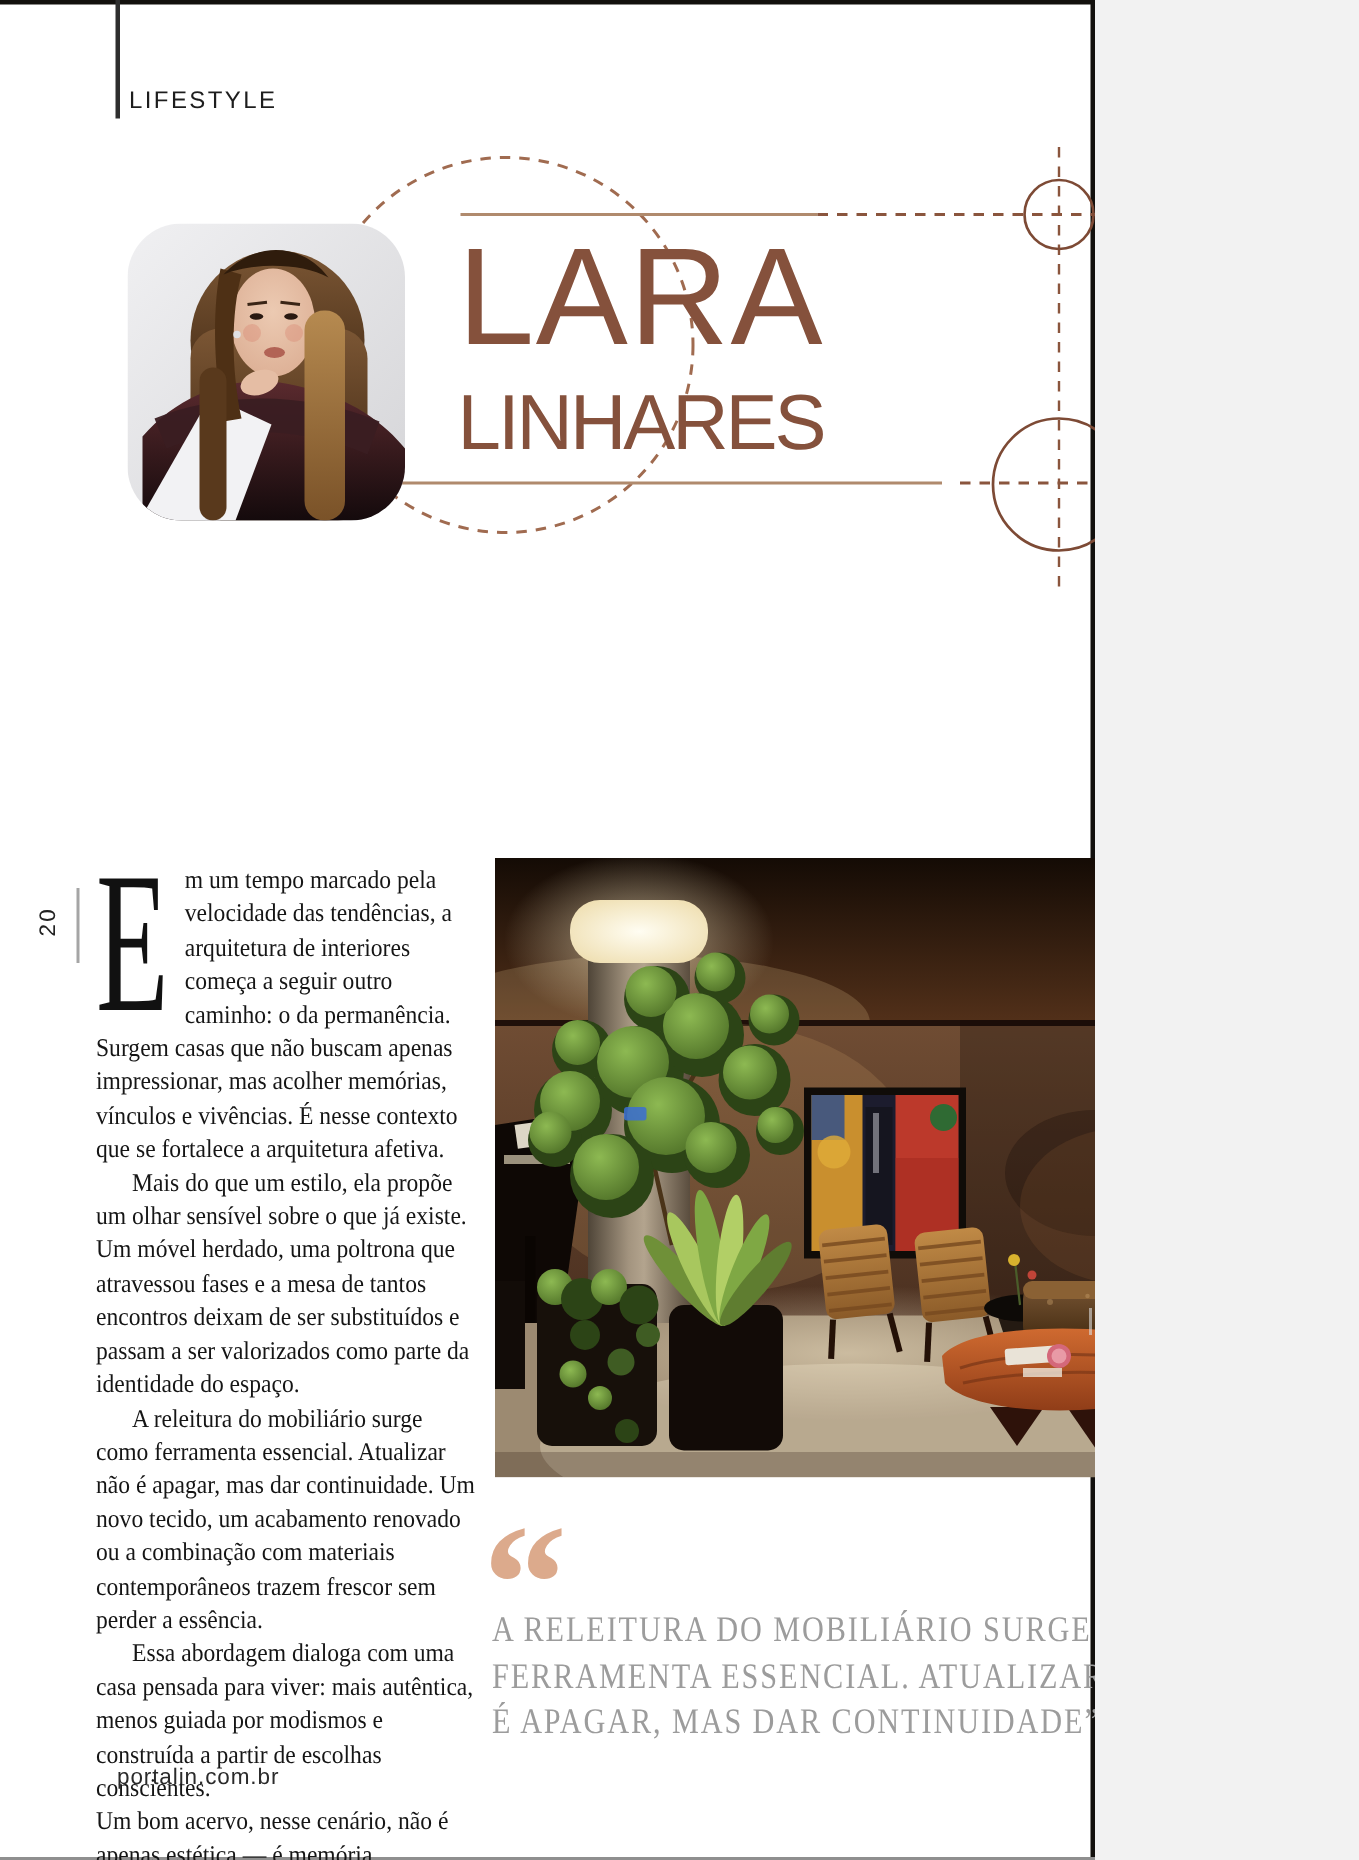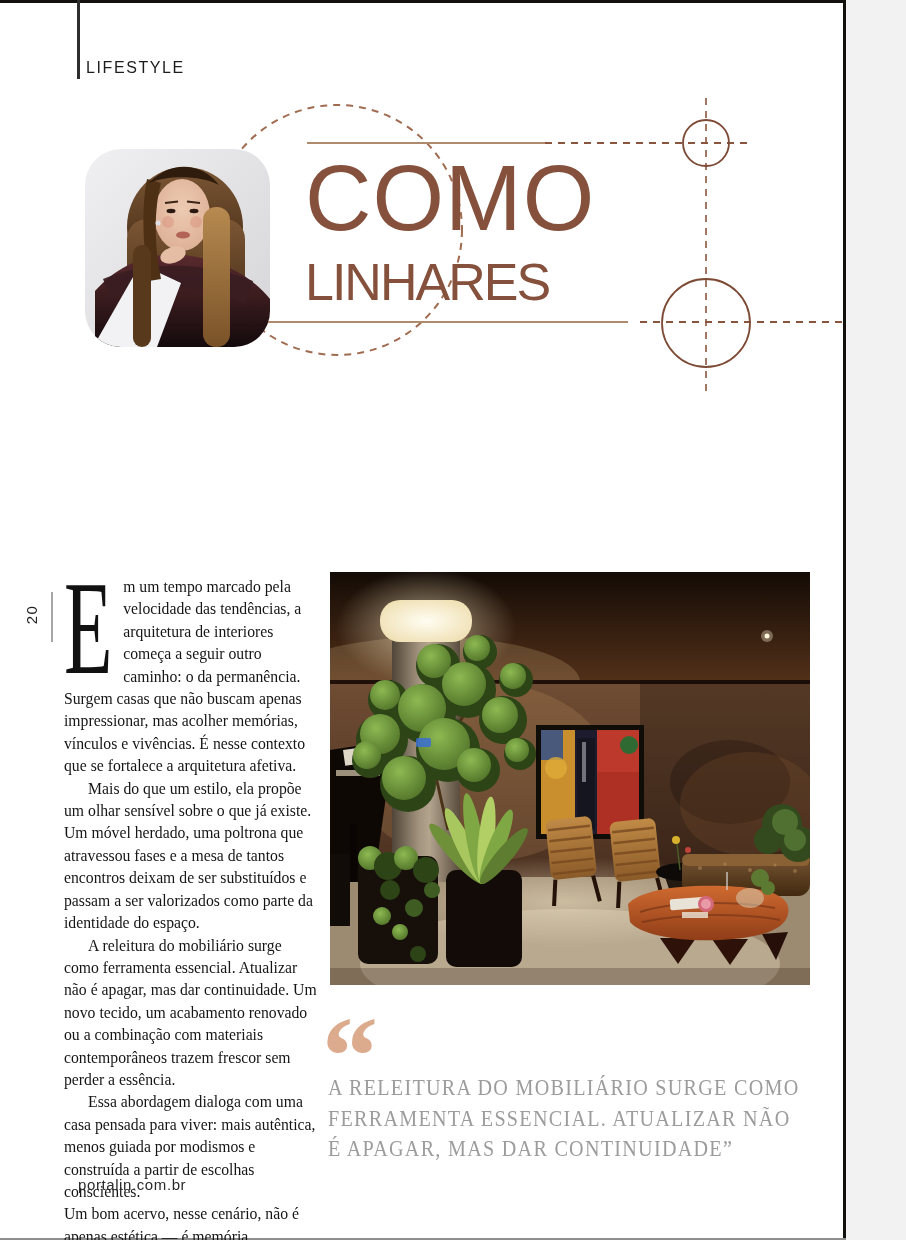--- a/index.html
+++ b/index.html
@@ -1,16 +1,16 @@
 <!DOCTYPE html>
 <html><head>
 <meta charset="utf-8">
 <style>
   html,body{margin:0;padding:0;background:#f2f2f2;}
-  .page{position:relative;width:846px;height:1240px;background:#ffffff;overflow:hidden;
+  .page{position:relative;width:730px;height:1240px;background:#ffffff;overflow:hidden;
         font-family:"Liberation Sans",sans-serif;}
   .abs{position:absolute;}
 
   
   .border-top{left:0;top:0;width:906px;height:3px;background:#12100d;}
   .border-right{right:0;top:0;width:3px;height:1240px;background:#12100d;}
   .border-bottom{left:0;bottom:0;width:906px;height:2px;background:#8f8f8f;}
 
   
   .lifestyle-bar{left:77px;top:0;width:3px;height:79px;background:#2e2e2e;}
@@ -129,21 +129,21 @@
       <circle cx="83" cy="73" r="6" fill="#d6826e" opacity=".35"></circle>
       <circle cx="111" cy="73" r="6" fill="#d6826e" opacity=".35"></circle>
       <ellipse cx="98" cy="86" rx="7" ry="3.6" fill="#b26355"></ellipse>
       <circle cx="73" cy="74" r="2.5" fill="#e0e0e4"></circle>
       <ellipse cx="88" cy="106" rx="13" ry="8" fill="#e5bda4" transform="rotate(-18 88 106)"></ellipse>
       <rect x="118" y="58" width="27" height="140" rx="13" fill="url(#pStrand)"></rect>
       <rect x="48" y="96" width="18" height="102" rx="9" fill="#59391c"></rect>
     </g>
   </svg>
 
-  <div class="abs title-lara">COMO</div>
+  <div class="abs title-lara">LARA</div>
   <div class="abs title-linhares">LINHARES</div>
 
 
   <div class="abs pagenum">20</div>
   <div class="abs pagenum-tick"></div>
 
   <div class="abs body-col">
     <p>
       <span class="dropcap"><span>E</span></span><span>m um tempo marcado pela velocidade das tendências, a arquitetura de interiores começa a seguir outro caminho: o da permanência. Surgem casas que não buscam apenas impressionar, mas acolher memórias, vínculos e vivências. É nesse contexto que se fortalece a arquitetura afetiva.</span>
     </p>

